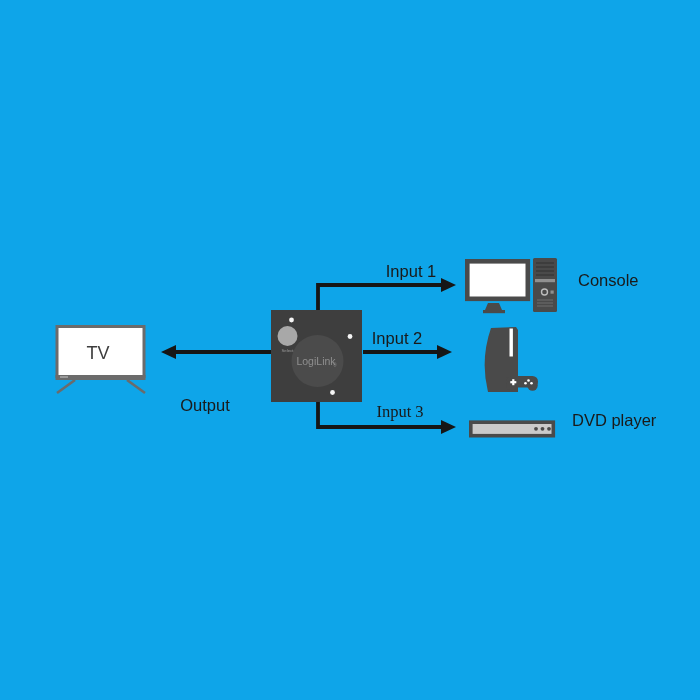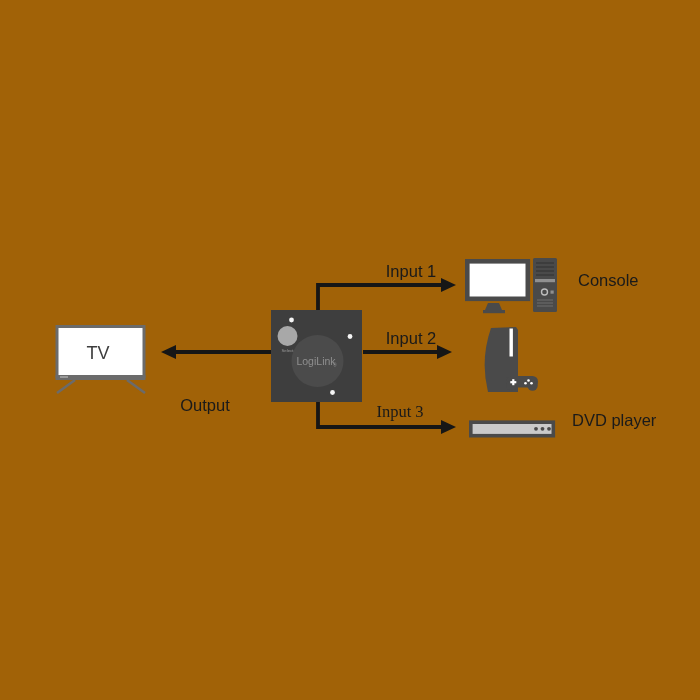--- a/index.html
+++ b/index.html
@@ -1,20 +1,20 @@
 <!DOCTYPE html>
 <html><head>
 <meta charset="utf-8">
 <style>
   html, body { margin: 0; padding: 0; background: #ffffff; }
   #canvas {
     position: relative;
     width: 700px;
     height: 700px;
-    background: #a16207;
+    background: #0ea5e9;
     overflow: hidden;
     font-family: "Liberation Sans", sans-serif;
   }
   .abs { position: absolute; }
   .label {
     position: absolute;
     font-size: 16.5px;
     color: #1a1a1a;
     line-height: 17.5px;
     white-space: pre;
@@ -35,21 +35,21 @@
     </g>
     <g fill="#161616" stroke="none">
       <polygon points="441,278 456,285 441,292"></polygon>
       <polygon points="437,345 452,352 437,359"></polygon>
       <polygon points="441,420 456,427 441,434"></polygon>
       <polygon points="176,345 161,352 176,359"></polygon>
     </g>
   </svg>
 
   <div class="label centered" style="left:361px; top:263px; width:100px;">Input 1</div>
-  <div class="label centered" style="left:361px; top:330px; width:100px;">Input 2</div>
+  <div class="label centered" style="left:347px; top:330px; width:100px;">Input 2</div>
   <div class="label centered" style="left:350px; top:403px; width:100px;font-family:Liberation Serif, serif;">Input 3</div>
   <div class="label centered" style="left:155px; top:362px; width:100px;margin-top:35px;">Output</div>
 
   <div class="label" style="left:578px; top:272px;">Console</div>
   <div class="label" style="left:572px; top:412px;">DVD player</div>
 
   <svg class="abs" style="left:45px; top:318px;" width="112" height="80" viewBox="0 0 112 80">
     <rect x="12" y="8.5" width="87" height="50" fill="#ffffff" stroke="#6b6b6b" stroke-width="3"></rect>
     <rect x="10.5" y="57" width="90" height="5" fill="#6b6b6b"></rect>
     <rect x="15" y="58" width="8" height="2" fill="#9a9a9a"></rect>

